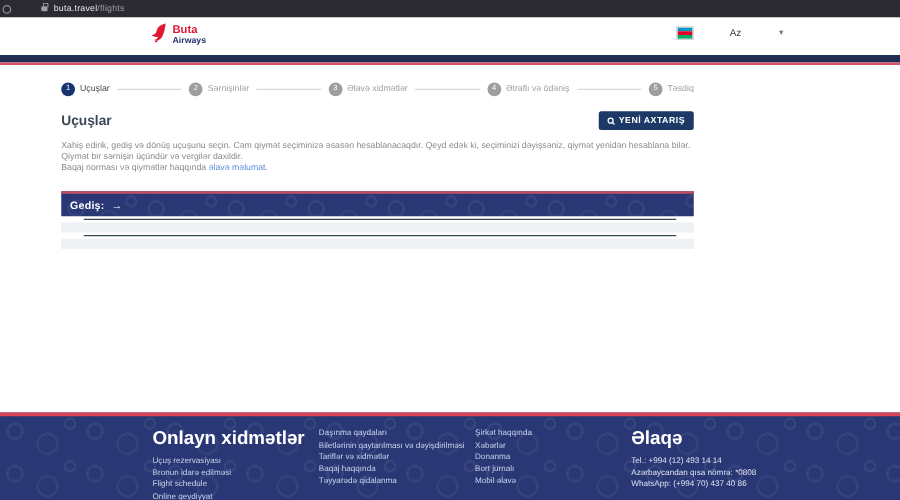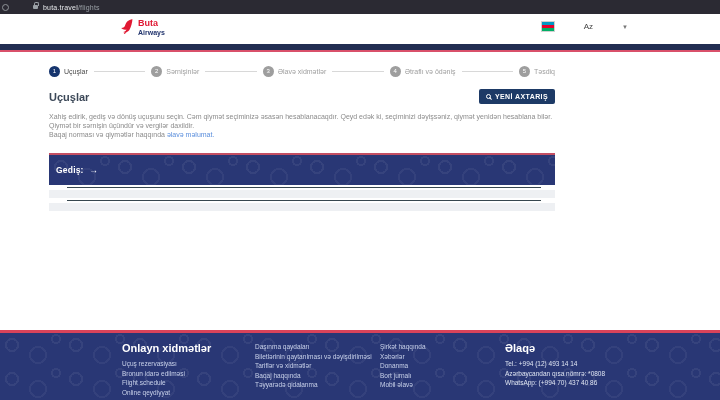--- a/index.html
+++ b/index.html
@@ -64,35 +64,35 @@
   
   .intro { margin-top:8px; font-size:7px; line-height:9px; color:#8b8b8b; }
   .intro a { color:#5a8edc; text-decoration:none; cursor:pointer; }
 
   
   .pattern { background-color:#293775; background-image:
     radial-gradient(circle at 12px 12px, transparent 5px, rgba(255,255,255,0.06) 5px 7px, transparent 7px),
     radial-gradient(circle at 38px 22px, transparent 7px, rgba(255,255,255,0.05) 7px 9px, transparent 9px),
     radial-gradient(circle at 56px 6px, transparent 3px, rgba(255,255,255,0.06) 3px 5px, transparent 5px);
     background-size:64px 34px; }
-  .accordion { height:32px; border-top:2px solid #c44f63; display:flex; align-items:center;
+  .accordion { height:20px; border-top:2px solid #c44f63; display:flex; align-items:center;
     padding-left:7px; cursor:pointer; }
   .accordion.first { margin-top:14px; }
   .accordion.second { margin-top:20px; }
   .acc-label { color:#fff; font-size:8.5px; font-weight:bold; letter-spacing:.2px; }
   .acc-arrow { margin-left:3px; }
   .acc-underline { height:1px; background:#37474f; margin:2px 14px 0 18px; }
   .acc-strip { height:8px; background:#eef0f3; margin-top:2px; }
 
   
   .footer { position:absolute; left:0; top:330px; width:720px; height:70px;
     border-top:3px solid #d9435a; color:#fff; }
   .footer-inner { margin-left:122px; width:520px; padding-top:9px;
     display:grid; grid-template-columns:133px 125px 125px 1fr; }
-  .f-col h4 { font-size:11px; font-weight:bold; margin-bottom:5px; color:#fff; }
+  .f-col h4 { font-size:15px; font-weight:bold; margin-bottom:5px; color:#fff; }
   .f-col a { display:block; font-size:6.5px; line-height:9.5px; color:#c9d2ea;
     text-decoration:none; cursor:pointer; }
   .f-col .contact-line { display:block; font-size:6.5px; line-height:9.5px; color:#dfe5f2; }
 </style>
 </head>
 <body>
 
 <div class="browser-bar">
   <span class="tab-circle"></span>
   <div style="display:flex;align-items:center;">

